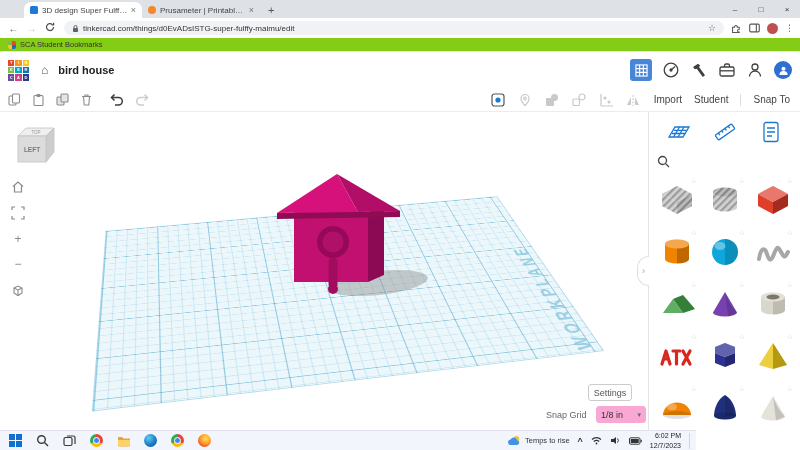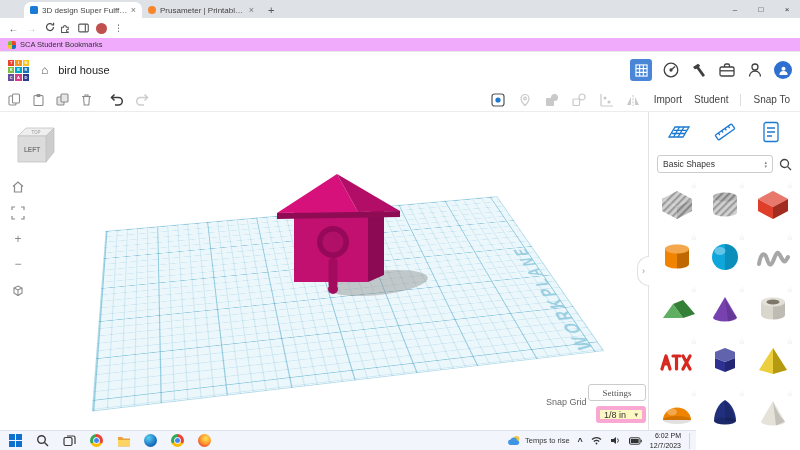--- a/index.html
+++ b/index.html
@@ -22,30 +22,30 @@
   .addressbar { position:absolute; top:18px; left:0; width:800px; height:20px; background:#fff; display:flex; align-items:center; padding:0 6px; gap:3px; }
   .nav-ico { width:15px; text-align:center; font-size:10px; color:#4a4a4a; }
   .nav-ico.disabled { color:#c0c0c0; }
   .url-pill { flex:1; height:14px; background:#f0f2f5; border-radius:7px; display:flex; align-items:center; padding:0 8px; gap:4px; margin:0 4px; min-width:0; }
   .url-text { flex:1; font-size:8px; color:#333; white-space:nowrap; overflow:hidden; }
   .pill-star { font-size:9px; color:#5f6368; }
   .addr-right { display:flex; align-items:center; gap:7px; }
   .addr-avatar { width:11px; height:11px; border-radius:50%; background:#c0504d; }
   .menu-dots { font-size:9px; color:#444; }
 
-  .bookmarksbar { position:absolute; top:38px; left:0; width:800px; height:14px; background:#f0abfc; border-bottom:1px solid #e8e8e8; display:flex; align-items:center; padding:0 8px; gap:4px; }
+  .bookmarksbar { position:absolute; top:38px; left:0; width:800px; height:14px; background:#84cc16; border-bottom:1px solid #e8e8e8; display:flex; align-items:center; padding:0 8px; gap:4px; }
   .bm-ico { width:8px; height:8px; border-radius:2px; background:conic-gradient(#e9442c 0 25%, #1373b9 0 50%, #f7c61c 0 75%, #7ac143 0); }
   .bm-label { font-size:7.5px; color:#333; }
 
   
   .tc-header { position:absolute; top:52px; left:0; width:800px; height:36px; background:#fff; display:flex; align-items:center; padding:0 8px; }
   .tc-logo { width:21px; height:21px; display:grid; grid-template-columns:repeat(3,1fr); grid-template-rows:repeat(3,1fr); gap:1px; }
   .tc-logo span { display:flex; align-items:center; justify-content:center; color:#fff; font-size:4px; font-weight:bold; }
   .home-ico { margin:0 10px 0 12px; font-size:12px; color:#555; }
-  .design-title { font-size:11px; color:#222; }
+  .design-title { font-size:11px; color:#222;font-weight:bold; }
   .header-right { margin-left:auto; display:flex; align-items:center; gap:10px; }
   .grid-btn { width:22px; height:22px; background:#4a86d8; border-radius:3px; display:grid; place-items:center; }
   .hdr-avatar { width:18px; height:18px; border-radius:50%; background:#2e6fd0; display:grid; place-items:center; }
 
   
   .tc-toolbar { position:absolute; top:88px; left:0; width:800px; height:24px; background:#fff; border-bottom:1px solid #ececec; display:flex; align-items:center; padding:0 8px; }
   .edit-icons { display:flex; align-items:center; gap:11px; }
   .view-icons { margin-left:auto; display:flex; align-items:center; gap:13px; margin-right:14px; }
   .action-labels { display:flex; align-items:center; gap:12px; font-size:10px; color:#444; margin-right:2px; }
   .action-divider { width:1px; height:12px; background:#ddd; }
@@ -61,24 +61,24 @@
       linear-gradient(90deg, rgba(70,165,200,.18) 1px, transparent 1px);
     background-size:55px 55px, 55px 55px, 11px 11px, 11px 11px;
     transform:perspective(850px) rotateX(55deg) rotateZ(-10deg);
     border:1px solid rgba(70,165,200,.35); }
   .wp-label { position:absolute; right:2px; bottom:4px; writing-mode:vertical-rl; transform:rotate(180deg);
     font-size:20px; font-weight:bold; color:#8cc8dd; letter-spacing:5px; opacity:.85; }
   .birdhouse-svg { position:absolute; left:0; top:0; }
   .viewcube { position:absolute; left:14px; top:10px; }
   .navcol { position:absolute; left:8px; top:68px; width:20px; display:flex; flex-direction:column; align-items:center; gap:13px; color:#8a8a8a; }
   .nav-glyph { font-size:12px; line-height:12px; color:#8a8a8a; }
-  .settings-btn { position:absolute; left:588px; top:272px; width:58px; height:17px; border:1px solid #ccc; border-radius:3px;
-    font-size:9px; color:#555; display:grid; place-items:center; background:#fff;font-family:Liberation Serif, serif; }
-  .snap-label { position:absolute; left:546px; top:285px; font-size:9px; color:#666; }
-  .snap-select { position:absolute; left:596px; top:294px; width:50px; height:17px; border:4px solid #f9a8d4; border-radius:3px; background:#fef9c3;
+  .settings-btn { position:absolute; left:588px; top:272px; width:44px; height:17px; border:1px solid #ccc; border-radius:3px;
+    font-size:9px; color:#555; display:grid; place-items:center; background:#fff; }
+  .snap-label { position:absolute; left:546px; top:298px; font-size:9px; color:#666; }
+  .snap-select { position:absolute; left:596px; top:294px; width:50px; height:17px; border:1px solid #f9a8d4; border-radius:3px; background:#f9a8d4;
     font-size:9px; color:#333; display:flex; align-items:center; justify-content:space-between; padding:4px 4px; }
   .snap-caret { font-size:7px; color:#666; }
 
   
   .shapes-panel { position:absolute; top:112px; left:648px; width:152px; height:318px; background:#fff; border-left:1px solid #e3e3e3; overflow:hidden; }
   .panel-tools { display:flex; justify-content:center; gap:20px; margin-top:8px; }
   .category-row { display:flex; align-items:center; margin:11px 8px 0; gap:6px; }
   .category-select { flex:1; height:18px; border:1px solid #ccc; border-radius:3px; display:flex; align-items:center; justify-content:space-between;
     font-size:8.5px; color:#333; padding:0 5px; background:#fff; }
   .sort-arrows { display:flex; flex-direction:column; font-size:5px; color:#888; line-height:4px; }
@@ -144,20 +144,28 @@
 
   <div class="addressbar">
     <span class="nav-ico">←</span>
     <span class="nav-ico disabled">→</span>
     <span class="nav-ico">
       <svg width="10" height="10" viewBox="0 0 10 10" fill="none" stroke="#4a4a4a" stroke-width="1.2">
         <path d="M8.5 5 a3.5 3.5 0 1 1 -1.2 -2.6"></path>
           <path d="M8.6 0.8 v2 h-2" fill="none"></path>
       </svg>
     </span>
+    <div class="url-pill">
+      <svg width="7" height="9" viewBox="0 0 7 9">
+        <rect x="1" y="4" width="5" height="4" rx="0.8" fill="#5f6368"></rect>
+        <path d="M2 4 V3 a1.5 1.5 0 0 1 3 0 V4" stroke="#5f6368" fill="none"></path>
+      </svg>
+      <span class="url-text">tinkercad.com/things/d0EvADsISTG-super-fulffy-maimu/edit</span>
+      <span class="pill-star">☆</span>
+    </div>
     <div class="addr-right">
       <svg width="11" height="11" viewBox="0 0 14 14" fill="none" stroke="#555" stroke-width="1.3">
         <path d="M2 5.5 h2.5 a1.8 1.8 0 1 1 3.5 0 H10.5 v2.5 a1.8 1.8 0 1 0 0 3.5 V12 H2 Z"></path>
       </svg>
       <svg width="11" height="10" viewBox="0 0 12 10" fill="none" stroke="#555" stroke-width="1.2">
         <rect x="0.8" y="0.8" width="10.4" height="8.4" rx="1.2"></rect>
           <line x1="8" y1="0.8" x2="8" y2="9.2"></line>
       </svg>
       <span class="addr-avatar"></span>
       <span class="menu-dots">⋮</span>
@@ -341,27 +349,20 @@
             <rect x="2" y="9" width="20" height="6" rx="1"></rect>
             <path d="M6 9 v2.5 M10 9 v2.5 M14 9 v2.5 M18 9 v2.5"></path>
           </g>
       </svg>
       <svg width="26" height="24" viewBox="0 0 24 24" fill="none" stroke="#1b79d2" stroke-width="1.3">
         <rect x="5" y="2.5" width="14" height="19" rx="2"></rect>
           <path d="M8 8 h8 M8 12 h8 M8 16 h5"></path>
       </svg>
     </div>
     <div class="category-row">
-      <div class="category-select">
-        <span>Basic Shapes</span>
-        <span class="sort-arrows">
-          <span>▴</span>
-            <span>▾</span>
-        </span>
-      </div>
       <svg width="13" height="13" viewBox="0 0 13 13" fill="none" stroke="#444" stroke-width="1.3">
         <circle cx="5.5" cy="5.5" r="4"></circle>
           <line x1="8.6" y1="8.6" x2="12" y2="12"></line>
       </svg>
     </div>
     <div class="shapes-grid">
         <div class="shape-tile">
           <svg width="40" height="34" viewBox="0 0 40 34">
             <polygon points="20,3 35,11 20,19 5,11" fill="url(#hatch)"></polygon>
             <polygon points="5,11 20,19 20,31 5,23" fill="url(#hatch)"></polygon>

